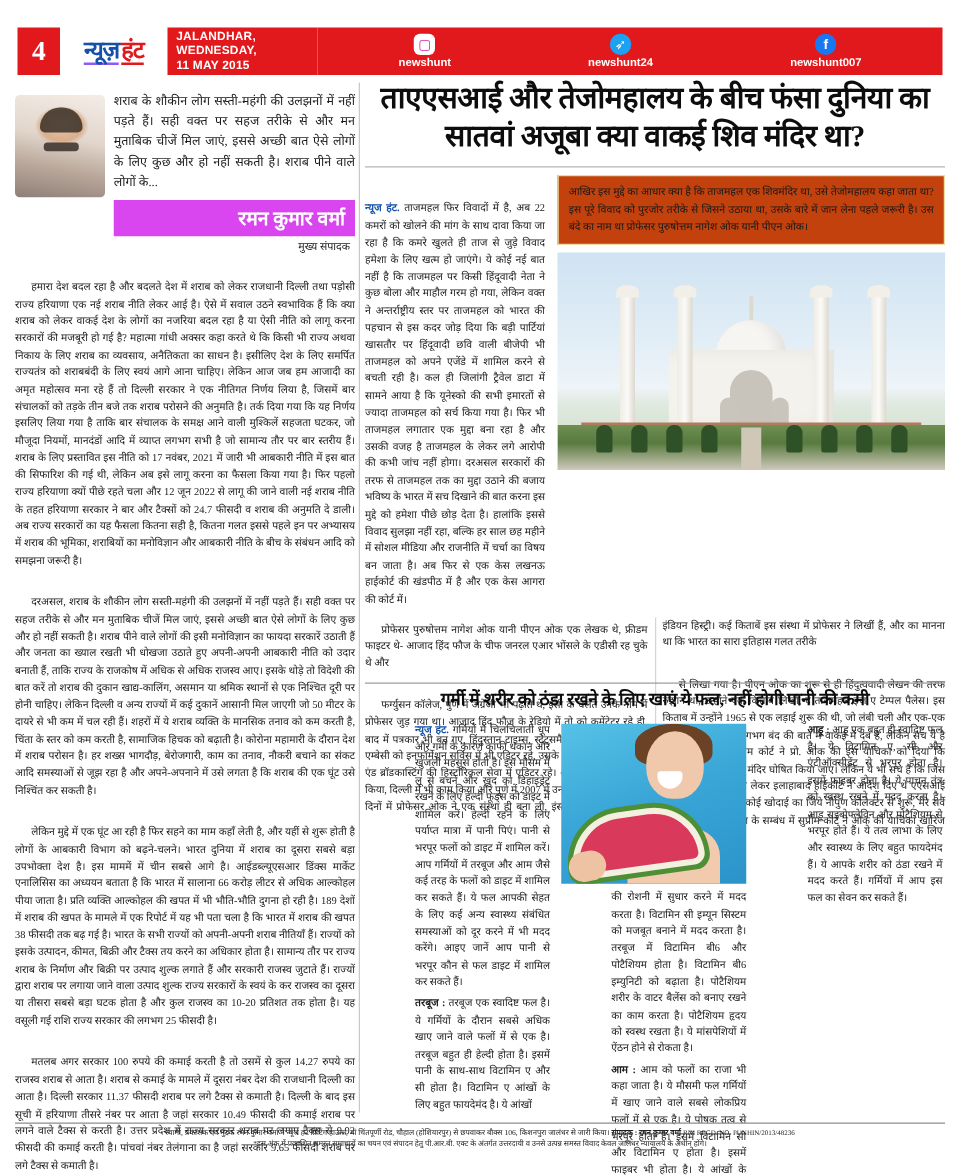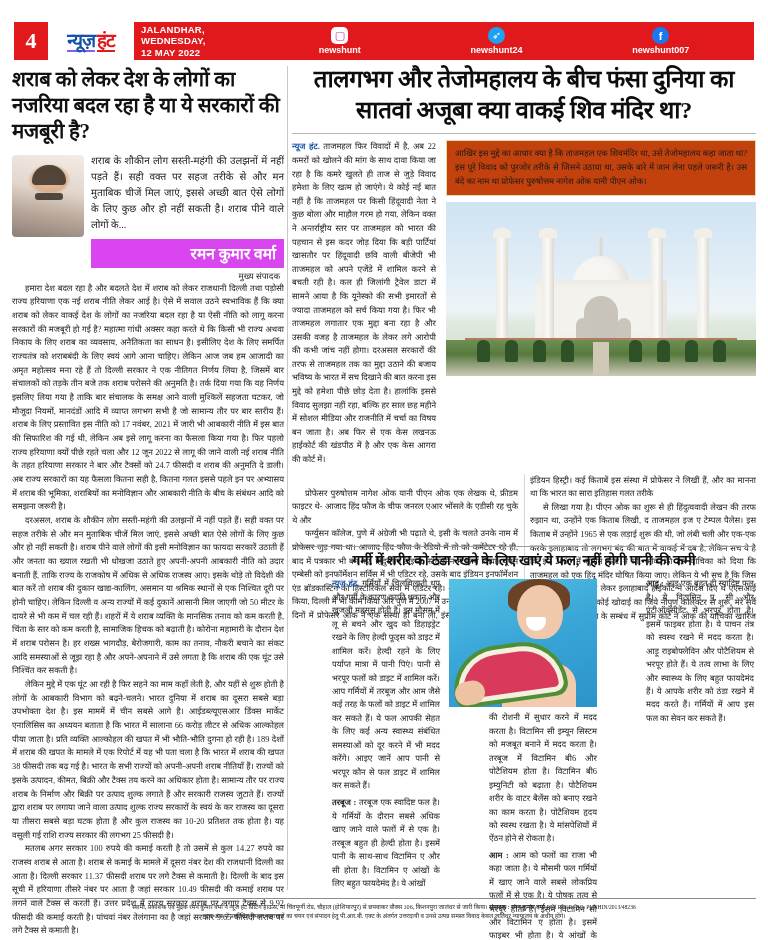--- a/index.html
+++ b/index.html
@@ -146,21 +146,21 @@
   .ed-role {
     text-align: right; font-size: 8.6px;
     font-family: "Liberation Serif", serif;
     color: #222; margin-top: 2px; padding-right: 4px;
   }
   .bodytext {
     font-family: "Liberation Serif", serif;
     font-size: 8.35px; line-height: 1.64;
     text-align: justify; color: #1c1c1c;
     text-indent: 13px;
-    margin-top: 0;
+    margin-top: 20px;
     hyphens: auto;
   }
   .bodytext.noind { text-indent: 0; }
 
   
   .topstory {
     position: absolute;
     left: 292px; top: 64px; width: 464px;
   }
   .ts-head {
@@ -340,58 +340,57 @@
 <div class="page">
 
   <div class="masthead">
     <div class="mh-pageno">4</div>
     <div class="mh-logo">
       <span class="mh-logo-a">न्यूज़</span>
       <span class="mh-logo-b">हंट</span>
     </div>
     <div class="mh-date">
       <span>JALANDHAR, WEDNESDAY,</span>
-      <span>12 MAY 2022</span>
+      <span>11 MAY 2015</span>
     </div>
     <div class="mh-social">
       <div class="soc">
         <span class="soc-ic soc-ig">▢</span>
         <span class="soc-lbl">newshunt</span>
       </div>
       <div class="soc">
         <span class="soc-ic soc-tw">➶</span>
         <span class="soc-lbl">newshunt24</span>
       </div>
       <div class="soc">
         <span class="soc-ic soc-fb">f</span>
         <span class="soc-lbl">newshunt007</span>
       </div>
     </div>
   </div>
 
   <div class="vrule" style="left:287px; height:824px;"></div>
 
   <div class="leftcol">
-    <div class="lead-head">शराब को लेकर देश के लोगों का नजरिया बदल रहा है या ये सरकारों की मजबूरी है?</div>
 
     <div class="ed-block">
       <div class="ed-photo"></div>
       <div class="ed-kicker">शराब के शौकीन लोग सस्ती-महंगी की उलझनों में नहीं पड़ते हैं। सही वक्त पर सहज तरीके से और मन मुताबिक चीजें मिल जाएं, इससे अच्छी बात ऐसे लोगों के लिए कुछ और हो नहीं सकती है। शराब पीने वाले लोगों के...</div>
       <div class="ed-name-bar">रमन कुमार वर्मा</div>
       <div class="ed-role">मुख्य संपादक</div>
     </div>
 
     <div class="bodytext">हमारा देश बदल रहा है और बदलते देश में शराब को लेकर राजधानी दिल्ली तथा पड़ोसी राज्य हरियाणा एक नई शराब नीति लेकर आई है। ऐसे में सवाल उठने स्वभाविक हैं कि क्या शराब को लेकर वाकई देश के लोगों का नजरिया बदल रहा है या ऐसी नीति को लागू करना सरकारों की मजबूरी हो गई है? महात्मा गांधी अक्सर कहा करते थे कि किसी भी राज्य अथवा निकाय के लिए शराब का व्यवसाय, अनैतिकता का साधन है। इसीलिए देश के लिए समर्पित राज्यतंत्र को शराबबंदी के लिए स्वयं आगे आना चाहिए। लेकिन आज जब हम आजादी का अमृत महोत्सव मना रहे हैं तो दिल्ली सरकार ने एक नीतिगत निर्णय लिया है, जिसमें बार संचालकों को तड़के तीन बजे तक शराब परोसने की अनुमति है। तर्क दिया गया कि यह निर्णय इसलिए लिया गया है ताकि बार संचालक के समक्ष आने वाली मुश्किलें सहजता घटकर, जो मौजूदा नियमों, मानदंडों आदि में व्याप्त लगभग सभी है जो सामान्य तौर पर बार स्तरीय हैं। शराब के लिए प्रस्तावित इस नीति को 17 नवंबर, 2021 में जारी भी आबकारी नीति में इस बात की सिफारिश की गई थी, लेकिन अब इसे लागू करना का फैसला किया गया है। फिर पहलो राज्य हरियाणा क्यों पीछे रहते चला और 12 जून 2022 से लागू की जाने वाली नई शराब नीति के तहत हरियाणा सरकार ने बार और टैक्सों को 24.7 फीसदी व शराब की अनुमति दे डाली। अब राज्य सरकारों का यह फैसला कितना सही है, कितना गलत इससे पहले इन पर अभ्यासय में शराब की भूमिका, शराबियों का मनोविज्ञान और आबकारी नीति के बीच के संबंधन आदि को समझना जरूरी है।</div>
     <div class="bodytext">दरअसल, शराब के शौकीन लोग सस्ती-महंगी की उलझनों में नहीं पड़ते हैं। सही वक्त पर सहज तरीके से और मन मुताबिक चीजें मिल जाएं, इससे अच्छी बात ऐसे लोगों के लिए कुछ और हो नहीं सकती है। शराब पीने वाले लोगों की इसी मनोविज्ञान का फायदा सरकारें उठाती हैं और जनता का ख्याल रखती भी धोखजा उठाते हुए अपनी-अपनी आबकारी नीति को उदार बनाती हैं, ताकि राज्य के राजकोष में अधिक से अधिक राजस्व आए। इसके थोड़े तो विदेशी की बात करें तो शराब की दुकान खाद्य-कालिंग, असमान या श्रमिक स्थानों से एक निश्चित दूरी पर होनी चाहिए। लेकिन दिल्ली व अन्य राज्यों में कई दुकानें आसानी मिल जाएगी जो 50 मीटर के दायरे से भी कम में चल रही हैं। शहरों में ये शराब व्यक्ति के मानसिक तनाव को कम करती है, चिंता के स्तर को कम करती है, सामाजिक हिचक को बढ़ाती है। कोरोना महामारी के दौरान देश में शराब परोसन है। हर शख्स भागदौड़, बेरोजगारी, काम का तनाव, नौकरी बचाने का संकट आदि समस्याओं से जूझ रहा है और अपने-अपनाने में उसे लगता है कि शराब की एक घूंट उसे निश्चिंत कर सकती है।</div>
     <div class="bodytext">लेकिन मुद्दे में एक घूंट आ रही है फिर सहने का माम कहाँ लेती है, और यहीं से शुरू होती है लोगों के आबकारी विभाग को बढ़ने-चलने। भारत दुनिया में शराब का दूसरा सबसे बड़ा उपभोक्ता देश है। इस माममें में चीन सबसे आगे है। आईडब्ल्यूएसआर डिंक्स मार्केट एनालिसिस का अध्ययन बताता है कि भारत में सालाना 66 करोड़ लीटर से अधिक आल्कोहल पीया जाता है। प्रति व्यक्ति आल्कोहल की खपत में भी भौति-भौति दुगना हो रही है। 189 देशों में शराब की खपत के मामले में एक रिपोर्ट में यह भी पता चला है कि भारत में शराब की खपत 38 फीसदी तक बढ़ गई है। भारत के सभी राज्यों को अपनी-अपनी शराब नीतियाँ हैं। राज्यों को इसके उत्पादन, कीमत, बिक्री और टैक्स तय करने का अधिकार होता है। सामान्य तौर पर राज्य शराब के निर्माण और बिक्री पर उत्पाद शुल्क लगाते हैं और सरकारी राजस्व जुटाते हैं। राज्यों द्वारा शराब पर लगाया जाने वाला उत्पाद शुल्क राज्य सरकारों के स्वयं के कर राजस्व का दूसरा या तीसरा सबसे बड़ा घटक होता है और कुल राजस्व का 10-20 प्रतिशत तक होता है। यह वसूली गई राशि राज्य सरकार की लगभग 25 फीसदी है।</div>
     <div class="bodytext">मतलब अगर सरकार 100 रुपये की कमाई करती है तो उसमें से कुल 14.27 रुपये का राजस्व शराब से आता है। शराब से कमाई के मामले में दूसरा नंबर देश की राजधानी दिल्ली का आता है। दिल्ली सरकार 11.37 फीसदी शराब पर लगे टैक्स से कमाती है। दिल्ली के बाद इस सूची में हरियाणा तीसरे नंबर पर आता है जहां सरकार 10.49 फीसदी की कमाई शराब पर लगने वाले टैक्स से करती है। उत्तर प्रदेश में राज्य सरकार शराब पर लगाए टैक्स से 9.92 फीसदी की कमाई करती है। पांचवां नंबर तेलंगाना का है जहां सरकार 9.65 फीसदी शराब पर लगे टैक्स से कमाती है।</div>
   </div>
 
   <div class="topstory">
-    <div class="ts-head">तालगभग और तेजोमहालय के बीच फंसा दुनिया का सातवां अजूबा क्या वाकई शिव मंदिर था?</div>
+    <div class="ts-head">ताएएसआई और तेजोमहालय के बीच फंसा दुनिया का सातवां अजूबा क्या वाकई शिव मंदिर था?</div>
     <hr class="ts-rule">
 
     <div class="ts-grid">
       <div class="ts-col-left">
         <div class="ts-lead bodytext noind" style="font-size:8.3px;">
           <span class="nh-tag"><span class="b">न्यूज हंट.</span></span>
           <span>ताजमहल फिर विवादों में है, अब 22 कमरों को खोलने की मांग के साथ दावा किया जा रहा है कि कमरे खुलते ही ताज से जुड़े विवाद हमेशा के लिए खत्म हो जाएंगे। ये कोई नई बात नहीं है कि ताजमहल पर किसी हिंदूवादी नेता ने कुछ बोला और माहौल गरम हो गया, लेकिन वक्त ने अन्तर्राष्ट्रीय स्तर पर ताजमहल को भारत की पहचान से इस कदर जोड़ दिया कि बड़ी पार्टियां खासतौर पर हिंदूवादी छवि वाली बीजेपी भी ताजमहल को अपने एजेंडे में शामिल करने से बचती रही है। कल ही जिलांगी ट्रैवेल डाटा में सामने आया है कि यूनेस्को की सभी इमारतों से ज्यादा ताजमहल को सर्च किया गया है। फिर भी ताजमहल लगातार एक मुद्दा बना रहा है और उसकी वजह है ताजमहल के लेकर लगे आरोपी की कभी जांच नहीं होगा। दरअसल सरकारों की तरफ से ताजमहल तक का मुद्दा उठाने की बजाय भविष्य के भारत में सच दिखाने की बात करना इस मुद्दे को हमेशा पीछे छोड़ देता है। हालांकि इससे विवाद सुलझा नहीं रहा, बल्कि हर साल छह महीने में सोशल मीडिया और राजनीति में चर्चा का विषय बन जाता है। अब फिर से एक केस लखनऊ हाईकोर्ट की खंडपीठ में है और एक केस आगरा की कोर्ट में।</span>
         </div>
       </div>
       <div class="ts-col-right">
@@ -416,21 +415,21 @@
           <div class="taj-hedge" style="left:37%;"></div>
           <div class="taj-hedge" style="left:59%;"></div>
           <div class="taj-hedge" style="left:68%;"></div>
           <div class="taj-hedge" style="left:77%;"></div>
           <div class="taj-hedge" style="left:86%;"></div>
         </div>
       </div>
     </div>
 
     <div class="ts-cols">
-      <div class="bodytext" style="font-size:8.3px;margin-top:13px;">प्रोफेसर पुरुषोत्तम नागेश ओक यानी पीएन ओक एक लेखक थे, फ्रीडम फाइटर थे- आजाद हिंद फौज के चीफ जनरल एआर भोंसले के एडीसी रह चुके थे और</div>
+      <div class="bodytext" style="font-size:8.3px;margin-top:3px;">प्रोफेसर पुरुषोत्तम नागेश ओक यानी पीएन ओक एक लेखक थे, फ्रीडम फाइटर थे- आजाद हिंद फौज के चीफ जनरल एआर भोंसले के एडीसी रह चुके थे और</div>
       <div class="bodytext" style="font-size:8.3px;">फर्ग्युसन कॉलेज, पुणे में अंग्रेजी भी पढ़ाते थे, इसी के चलते उनके नाम में प्रोफेसर जुड़ गया था। आजाद हिंद फौज के रेडियो में तो को कमेंटेटर रहे ही, बाद में पत्रकार भी बन गए, हिंदुस्तान टाइम्स, स्टेट्समैन में काम किया। यूएस एम्बेसी को इनफॉर्मेशन सर्विस में भी एडिटर रहे, उसके बाद इंडियन इनफॉर्मेशन एंड ब्रॉडकास्टिंग की हिस्टोरिकल सेवा में एडिटर रहे। ओक ने आगरा से एमए किया, दिल्ली में भी काम किया और पुणे में 2007 में उनकी मृत्यु हो गई। बाद के दिनों में प्रोफेसर ओक ने एक संस्था ही बना ली, इंस्टीट्यूट ऑफ री-राइटिंग इंडियन हिस्ट्री। कई किताबें इस संस्था में प्रोफेसर ने लिखीं हैं, और का मानना था कि भारत का सारा इतिहास गलत तरीके</div>
       <div class="bodytext" style="font-size:8.3px;">से लिखा गया है। पीएन ओक का शुरू से ही हिंदुत्ववादी लेखन की तरफ रुझान था, उन्होंने एक किताब लिखी, द ताजमहल इज ए टेम्पल पैलेस। इस किताब में उन्होंने 1965 से एक लड़ाई शुरू की थी, जो लंबी चली और एक-एक करके इलाहाबाद तो लगभग बंद की बात में वाकई में दब है, लेकिन सच ये है कि इन 2000 में सुप्रीम कोर्ट ने प्रो. ओक की इस याचिका को दिया कि ताजमहल को एक हिंदू मंदिर घोषित किया जाए। लेकिन ये भी सच है कि जिस तरह से बाबरी ढांचे को लेकर इलाहाबाद हाईकोर्ट ने आदेश दिए थे एएसआई बयान की गई थी और कोई खोदाई का जिये नीपुण कोलेक्टर से शुरू, मेरे सर्वे और इतिहास ताजमहल के सम्बंध में सुप्रीम कोर्ट ने ओक की याचिका खारिज करते समय नहीं दिया।</div>
     </div>
   </div>
 
   <div class="sec-rule" style="top:546px;"></div>
 
   <div class="story2">
     <div class="s2-head">गर्मी में शरीर को ठंडा रखने के लिए खाएं ये फल, नहीं होगी पानी की कमी</div>
 

